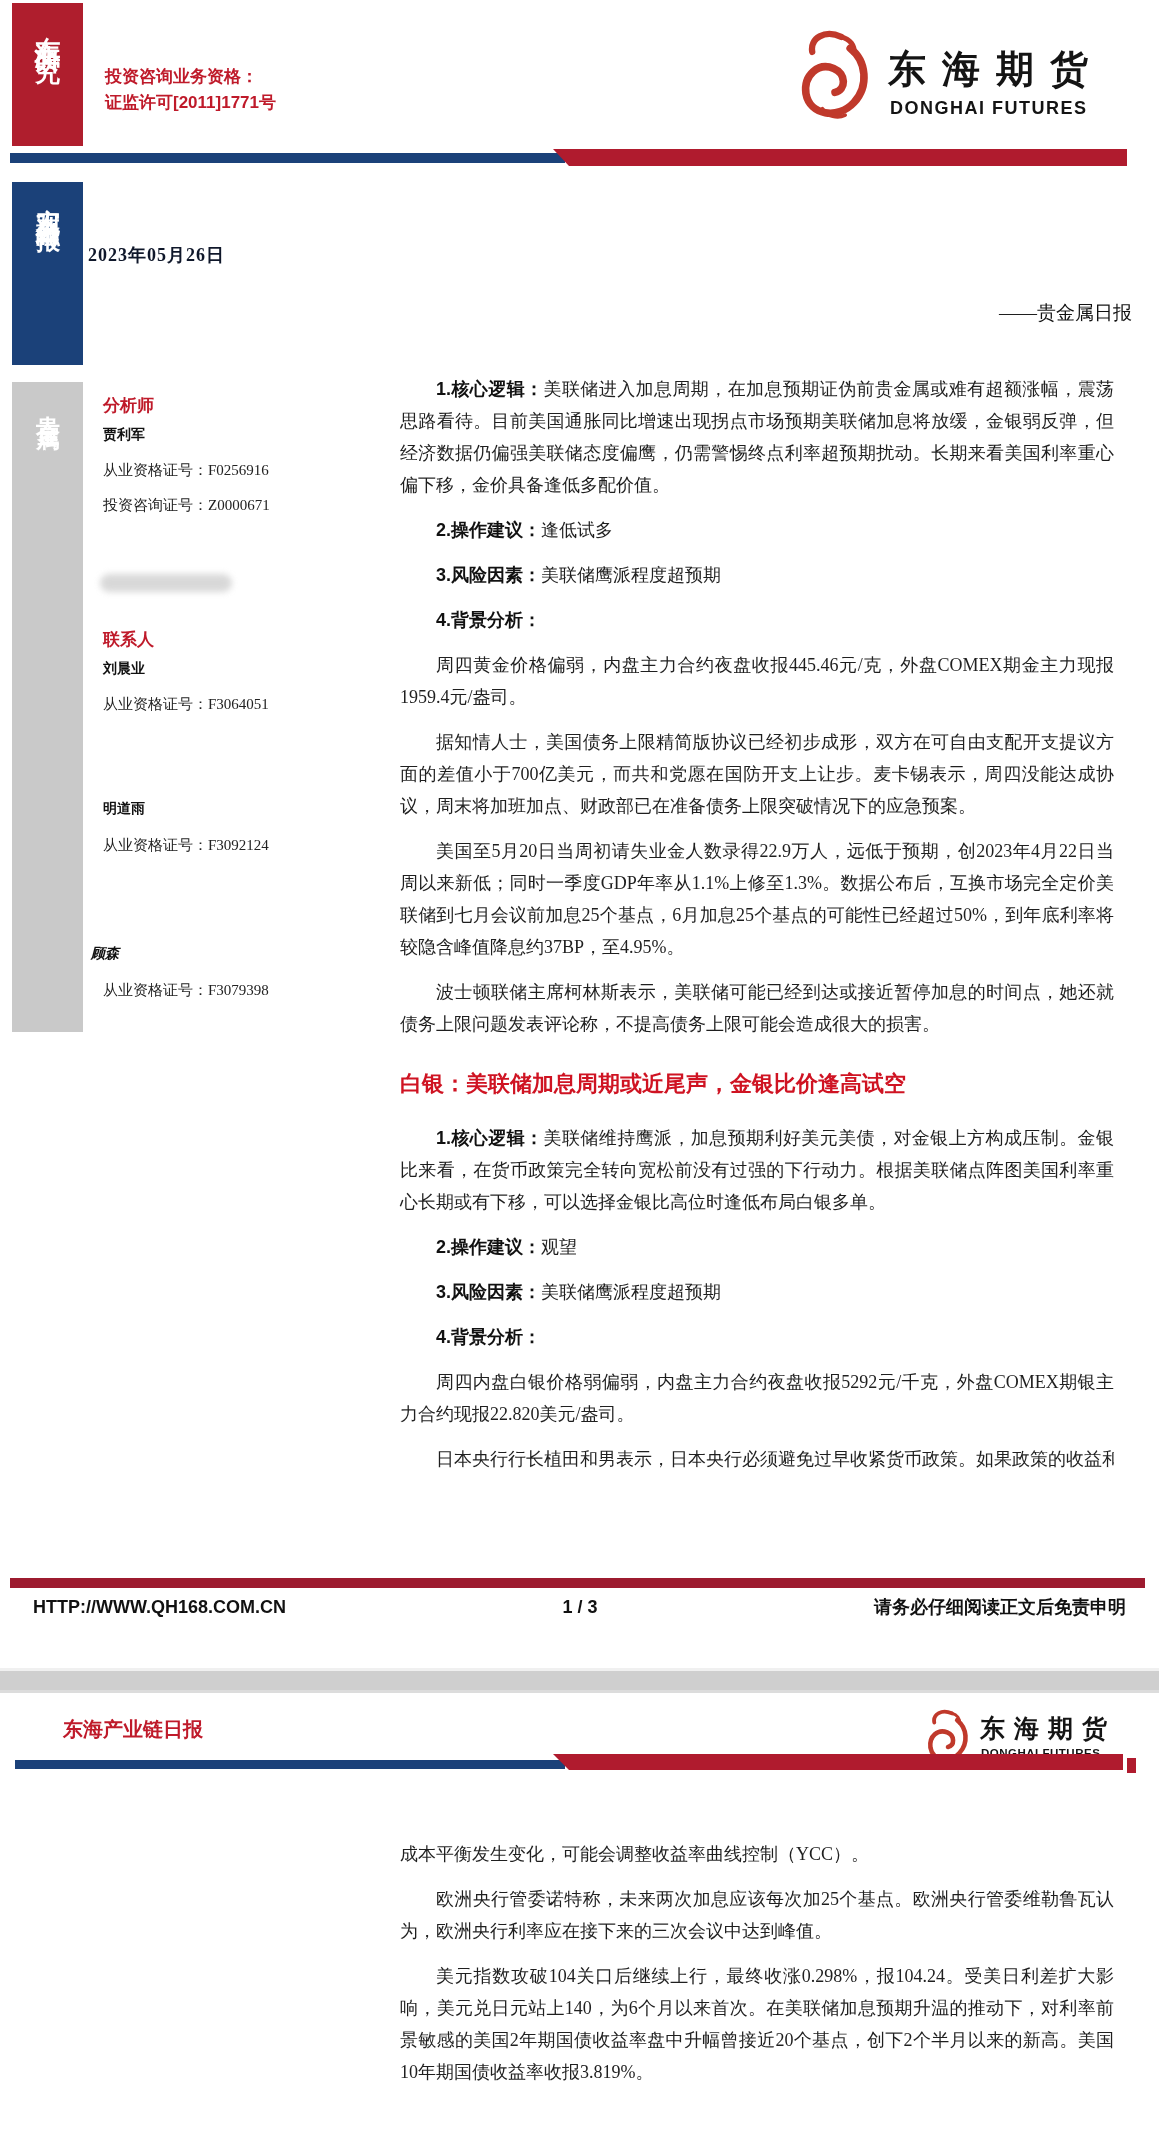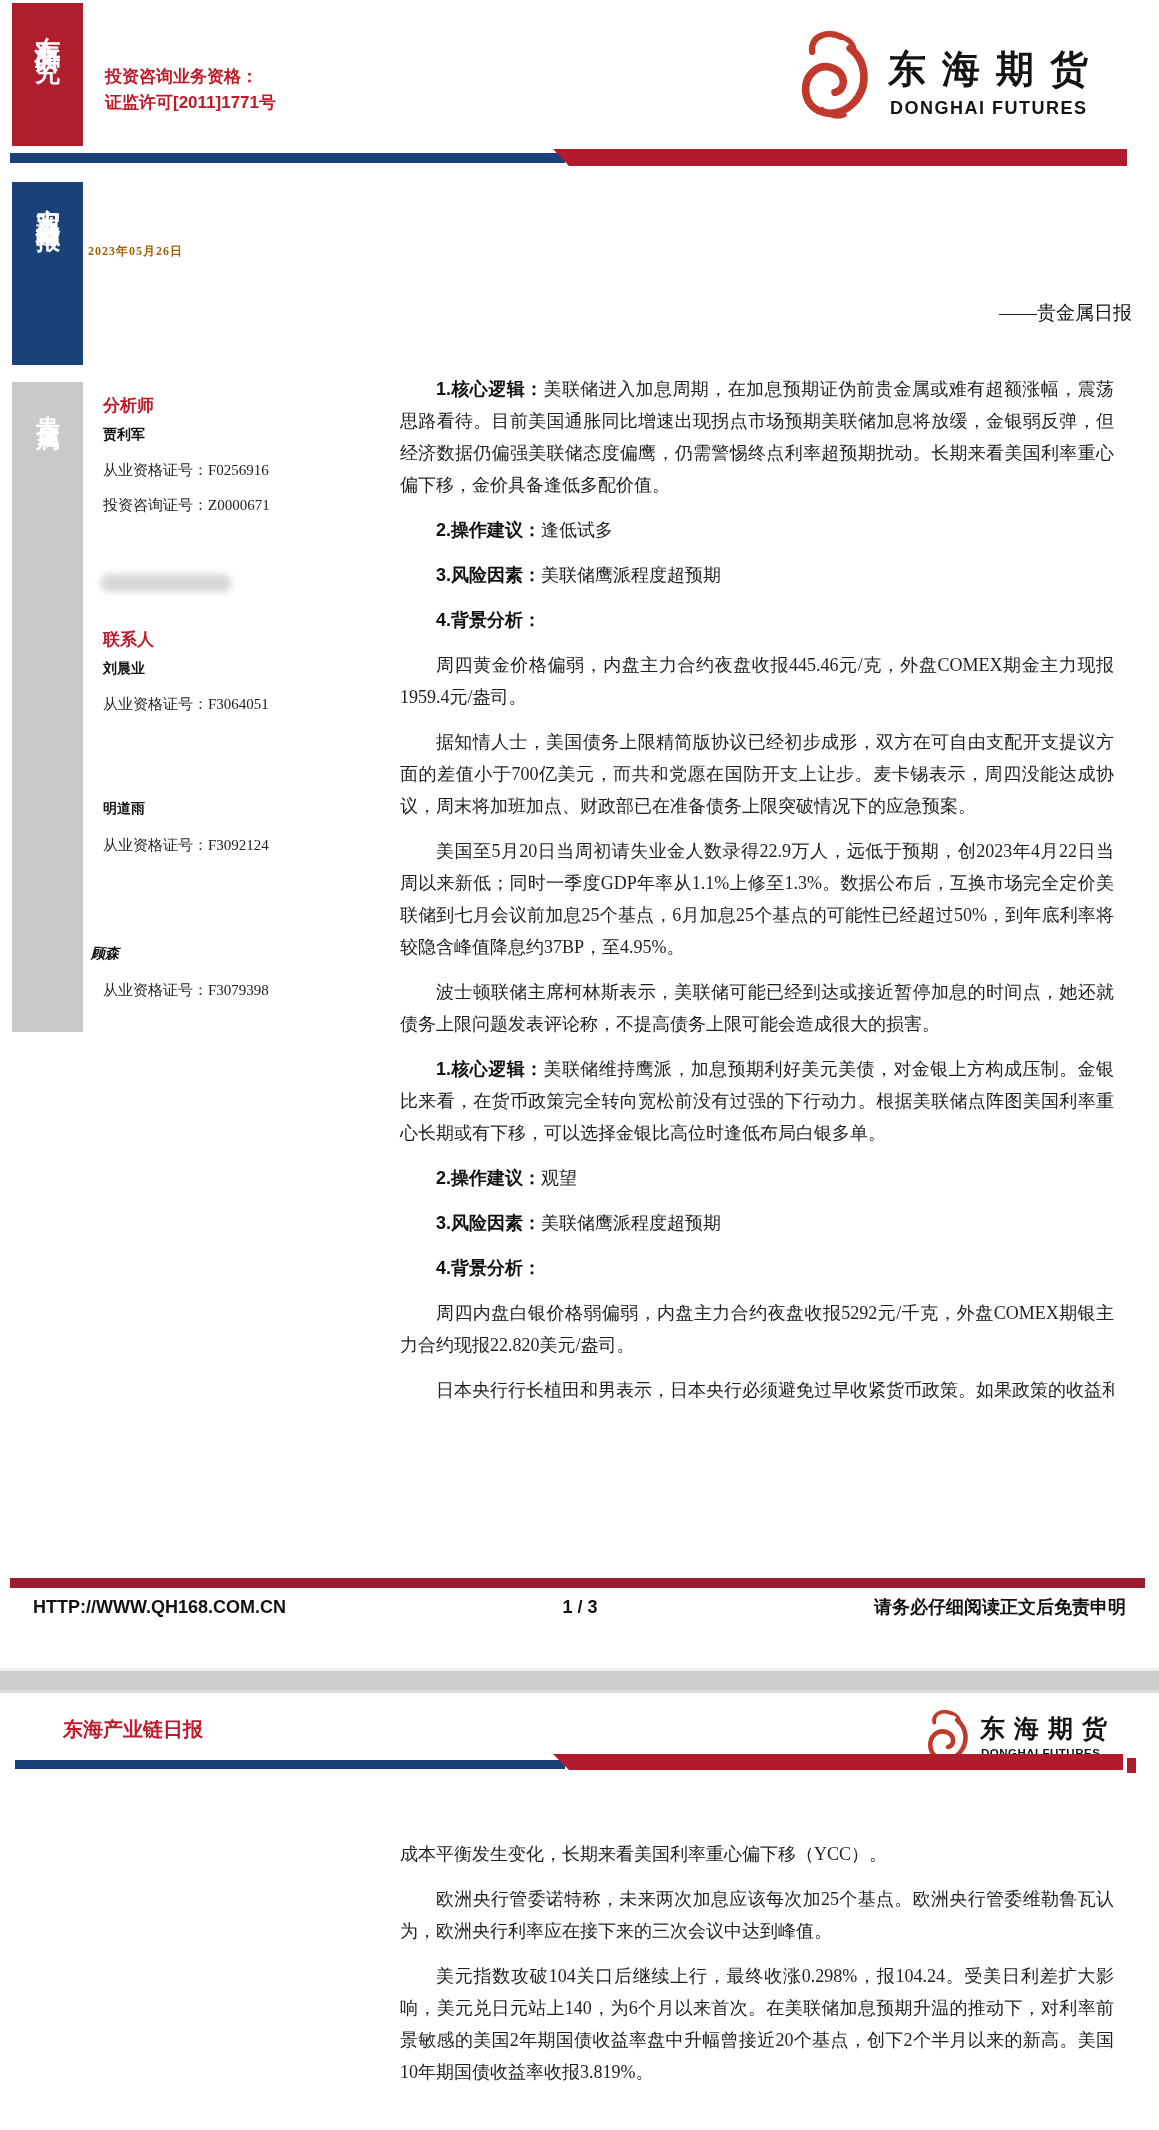--- a/index.html
+++ b/index.html
@@ -24,21 +24,21 @@
         font-family:"Liberation Sans","DejaVu Sans",sans-serif;}
   .logo-cn{font-weight:bold;color:#141414;white-space:nowrap;
            font-family:"Liberation Serif","DejaVu Serif",serif;}
   .logo-en{font-weight:bold;color:#141414;white-space:nowrap;
            font-family:"Liberation Sans","DejaVu Sans",sans-serif;}
   
   .bar-blue{background:#1b4179;}
   .bar-red{background:#b01b2e;clip-path:polygon(0 0,100% 0,100% 100%,16px 100%);}
   .red-tab{background:#b01b2e;}
   
-  .date{left:88px;top:243px;color:#a16207;font-weight:bold;font-size:12px;letter-spacing:1px;}
+  .date{left:88px;top:243px;color:#0f172a;font-weight:bold;font-size:18px;letter-spacing:1px;}
   .title{left:489px;top:240px;width:670px;text-align:center;color:#c30d23;font-weight:bold;
          font-size:28px;letter-spacing:1px;white-space:nowrap;}
   .subtitle{right:27px;top:300px;font-size:19px;color:#111;}
   
   .side-h{color:#bf1a2a;font-weight:bold;font-size:17px;font-family:"Liberation Sans","DejaVu Sans",sans-serif;}
   .side-n{color:#111;font-weight:bold;font-size:14px;}
   .side-q{color:#222;font-size:15px;white-space:nowrap;}
   .smudge{left:100px;top:574px;width:132px;height:18px;background:#cccccc;border-radius:9px;
           filter:blur(3px);opacity:.75;}
   
@@ -123,20 +123,21 @@
 
     <p><span class="lbl">1.核心逻辑：</span><span>美联储进入加息周期，在加息预期证伪前贵金属或难有超额涨幅，震荡思路看待。目前美国通胀同比增速出现拐点市场预期美联储加息将放缓，金银弱反弹，但经济数据仍偏强美联储态度偏鹰，仍需警惕终点利率超预期扰动。长期来看美国利率重心偏下移，金价具备逢低多配价值。</span></p>
     <p><span class="lbl">2.操作建议：</span><span>逢低试多</span></p>
     <p><span class="lbl">3.风险因素：</span><span>美联储鹰派程度超预期</span></p>
     <p><span class="lbl">4.背景分析：</span></p>
     <p>周四黄金价格偏弱，内盘主力合约夜盘收报445.46元/克，外盘COMEX期金主力现报1959.4元/盎司。</p>
     <p>据知情人士，美国债务上限精简版协议已经初步成形，双方在可自由支配开支提议方面的差值小于700亿美元，而共和党愿在国防开支上让步。麦卡锡表示，周四没能达成协议，周末将加班加点、财政部已在准备债务上限突破情况下的应急预案。</p>
     <p>美国至5月20日当周初请失业金人数录得22.9万人，远低于预期，创2023年4月22日当周以来新低；同时一季度GDP年率从1.1%上修至1.3%。数据公布后，互换市场完全定价美联储到七月会议前加息25个基点，6月加息25个基点的可能性已经超过50%，到年底利率将较隐含峰值降息约37BP，至4.95%。</p>
     <p>波士顿联储主席柯林斯表示，美联储可能已经到达或接近暂停加息的时间点，她还就债务上限问题发表评论称，不提高债务上限可能会造成很大的损害。</p>
 
+    <h2 class="sec-h second">白银：美联储加息周期或近尾声，金银比价逢高试空</h2>
 
     <p><span class="lbl">1.核心逻辑：</span><span>美联储维持鹰派，加息预期利好美元美债，对金银上方构成压制。金银比来看，在货币政策完全转向宽松前没有过强的下行动力。根据美联储点阵图美国利率重心长期或有下移，可以选择金银比高位时逢低布局白银多单。</span></p>
     <p><span class="lbl">2.操作建议：</span><span>观望</span></p>
     <p><span class="lbl">3.风险因素：</span><span>美联储鹰派程度超预期</span></p>
     <p><span class="lbl">4.背景分析：</span></p>
     <p>周四内盘白银价格弱偏弱，内盘主力合约夜盘收报5292元/千克，外盘COMEX期银主力合约现报22.820美元/盎司。</p>
     <p class="oneline">日本央行行长植田和男表示，日本央行必须避免过早收紧货币政策。如果政策的收益和</p>
   </div>
 
   <div class="abs foot-bar"></div>
@@ -161,18 +162,18 @@
     </svg>
   </div>
   <div class="abs logo-cn" style="left:980px;top:1712px;font-size:25px;letter-spacing:9px;">东海期货</div>
   <div class="abs logo-en" style="left:981px;top:1747px;font-size:11.5px;letter-spacing:0.5px;">DONGHAI FUTURES</div>
 
   <div class="abs bar-blue" style="left:15px;top:1760px;width:550px;height:9px;"></div>
   <div class="abs bar-red" style="left:553px;top:1754px;width:570px;height:16px;"></div>
   <div class="abs red-tab" style="left:1127px;top:1758px;width:9px;height:15px;"></div>
 
   <div class="col2">
-    <p class="plain">成本平衡发生变化，长期来看美国利率重心偏下移（YCC）。</p>
+    <p class="plain">成本平衡发生变化，可能会调整收益率曲线控制（YCC）。</p>
     <p>欧洲央行管委诺特称，未来两次加息应该每次加25个基点。欧洲央行管委维勒鲁瓦认为，欧洲央行利率应在接下来的三次会议中达到峰值。</p>
     <p>美元指数攻破104关口后继续上行，最终收涨0.298%，报104.24。受美日利差扩大影响，美元兑日元站上140，为6个月以来首次。在美联储加息预期升温的推动下，对利率前景敏感的美国2年期国债收益率盘中升幅曾接近20个基点，创下2个半月以来的新高。美国10年期国债收益率收报3.819%。</p>
   </div>
 
 </div>
 
 </body></html>

